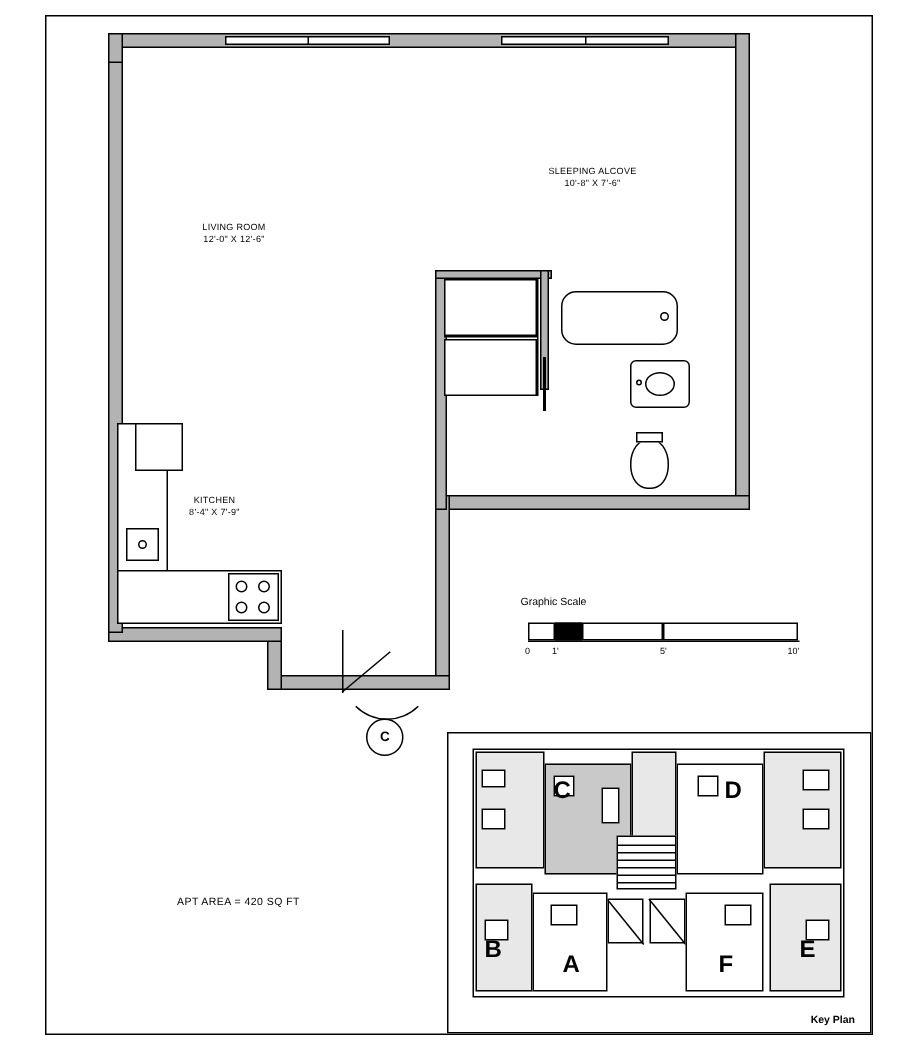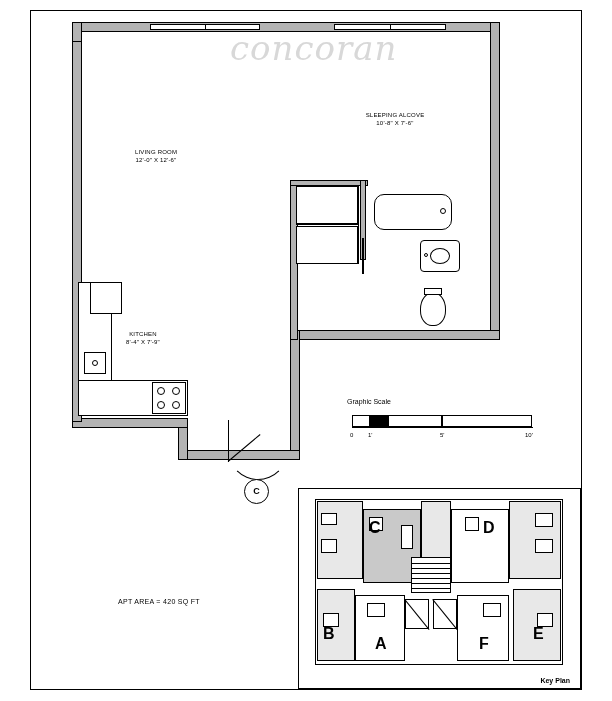--- a/index.html
+++ b/index.html
@@ -210,21 +210,20 @@
     box-sizing: border-box;
   }
 </style>
 </head>
 <body>
 
 <div id="page">
 
   <div class="frame"></div>
 
-  <div class="watermark">concoran</div>
 
   <div class="wall" style="left:72px; top:22px; width:428px; height:10px;"></div>
   <div class="wall" style="left:490px; top:22px; width:10px; height:318px;"></div>
   <div class="wall" style="left:290px; top:330px; width:210px; height:10px;"></div>
   <div class="wall" style="left:290px; top:330px; width:10px; height:130px;"></div>
   <div class="wall" style="left:178px; top:450px; width:122px; height:10px;"></div>
   <div class="wall" style="left:178px; top:418px; width:10px; height:42px;"></div>
   <div class="wall" style="left:72px; top:418px; width:116px; height:10px;"></div>
   <div class="wall" style="left:72px; top:22px; width:10px; height:400px;"></div>
   <div class="wall" style="left:72px; top:22px; width:10px; height:20px;"></div>

